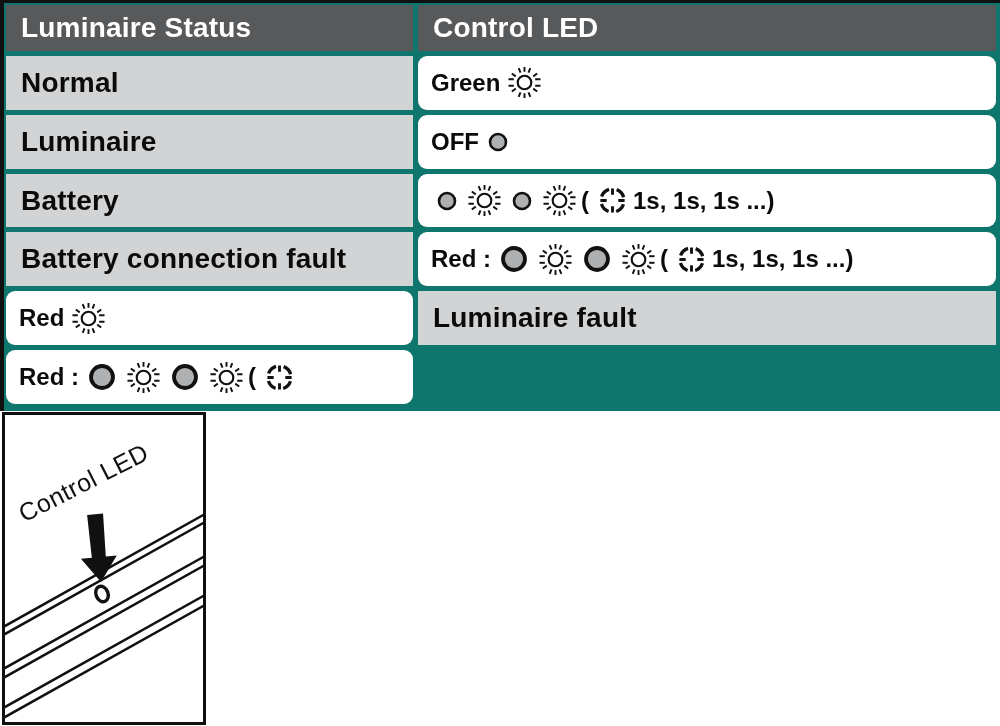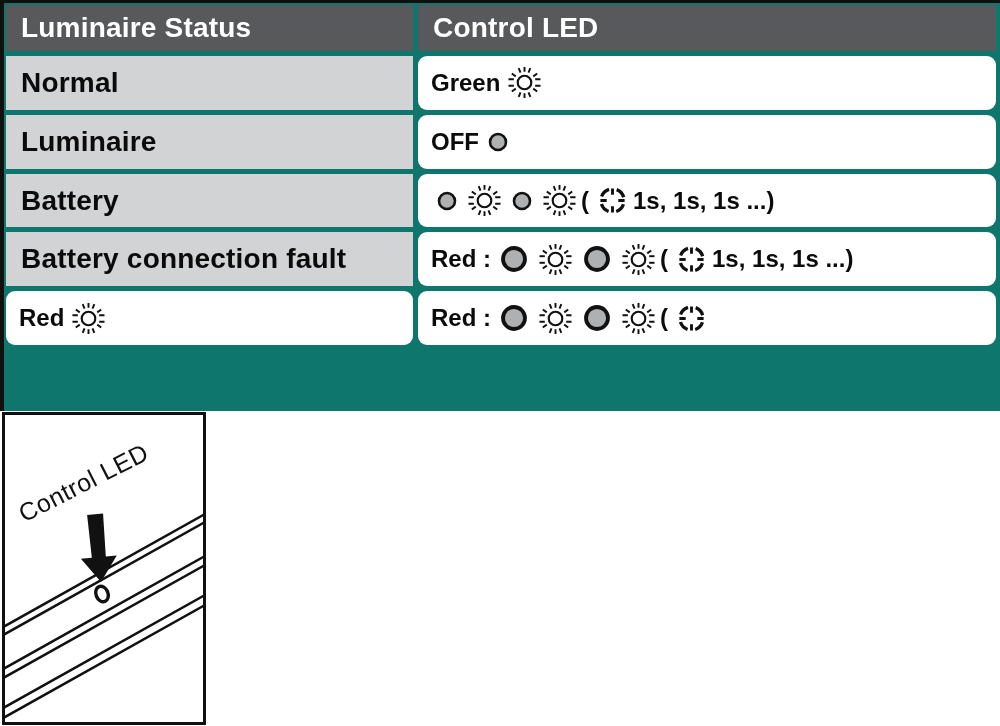--- a/index.html
+++ b/index.html
@@ -254,20 +254,21 @@
             <line x1="4.1" y1="10.2" x2="6" y2="14.8"></line>
             <line x1="-4.1" y1="10.2" x2="-6" y2="14.8"></line>
             <line x1="-16.5" y1="-3.4" x2="-11" y2="-3.4"></line>
             <line x1="-16.5" y1="3.4" x2="-11" y2="3.4"></line>
             <line x1="16.5" y1="-3.4" x2="11" y2="-3.4"></line>
             <line x1="16.5" y1="3.4" x2="11" y2="3.4"></line>
           </g>
         </svg>
       </span>
     </div>
+    <div class="cell status">Luminaire fault</div>
     <div class="cell led">
       <span class="seg-text">Red :</span>
       <span class="seg-icon">
         <svg width="30" height="30" viewBox="-15 -15 30 30">
           <circle r="11" fill="#aeb0b2" stroke="#111" stroke-width="3.8"></circle>
         </svg>
       </span>
       <span class="seg-icon">
         <svg width="33" height="33" viewBox="-17 -17 34 34">
           <g stroke="#111" stroke-width="2" fill="none">

